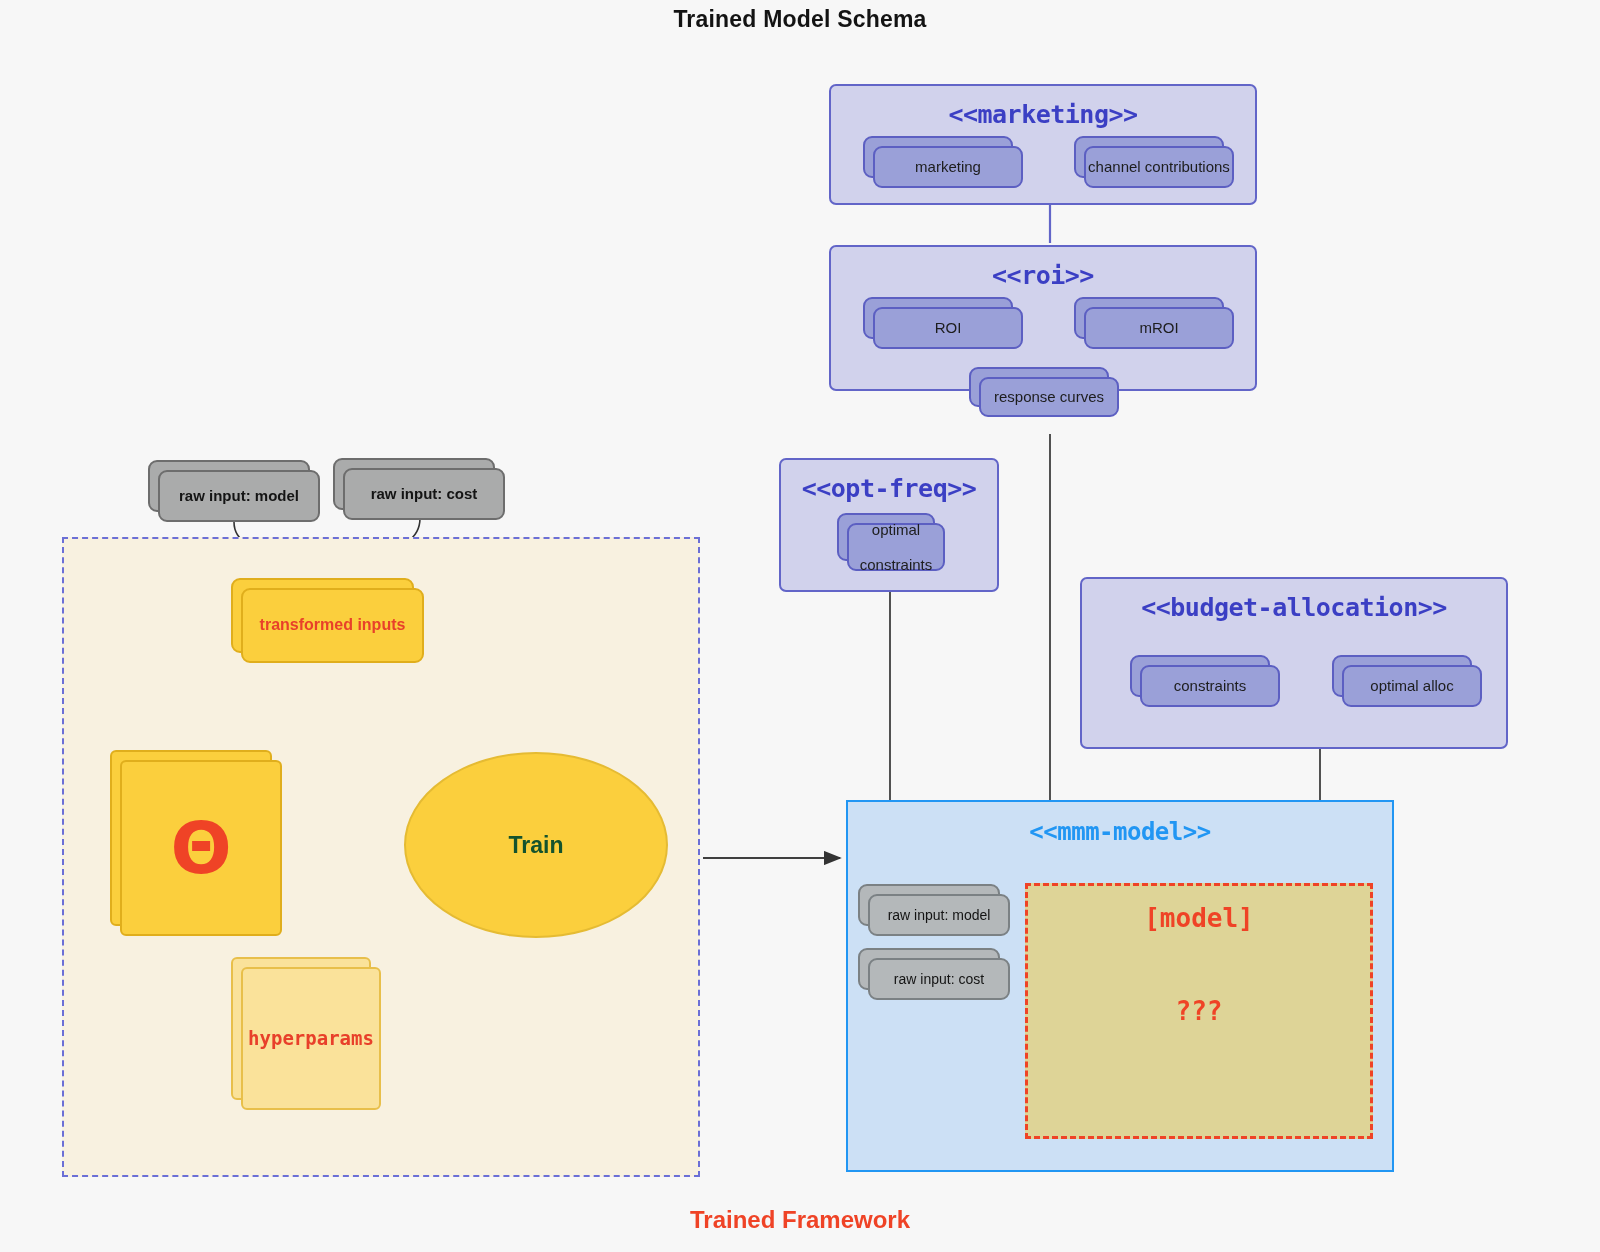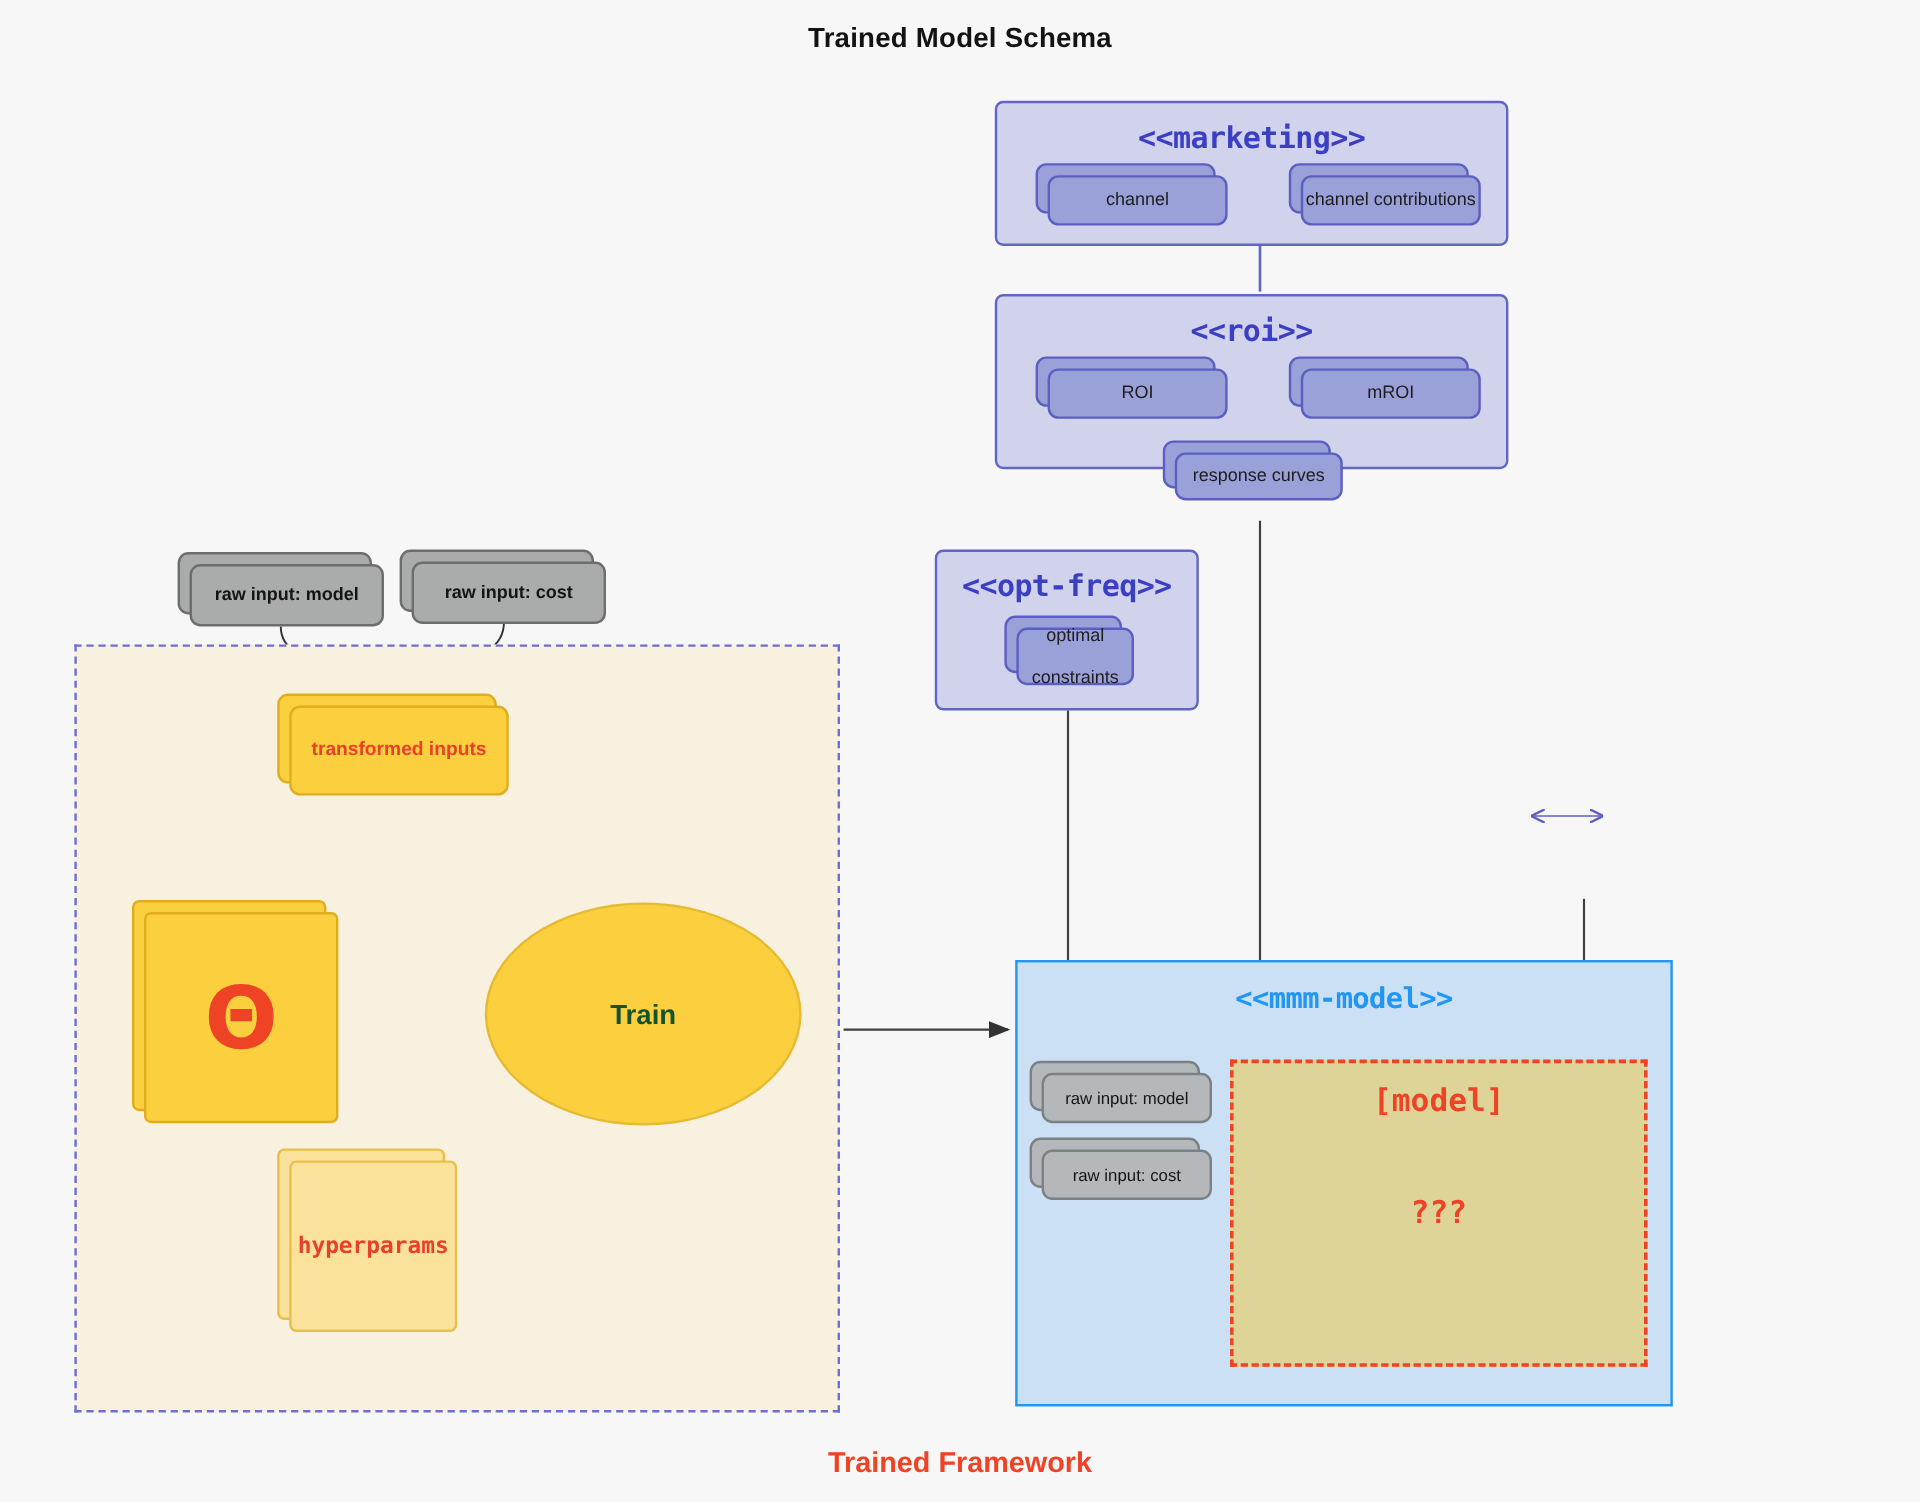--- a/index.html
+++ b/index.html
@@ -7,21 +7,21 @@
     width:1600px;height:1252px;
     background:#f7f7f7;
     font-family:"Liberation Sans", sans-serif;
     position:relative;
     overflow:hidden;
   }
   .stage{position:absolute;left:0;top:0;width:1600px;height:1252px;}
   svg.edges{position:absolute;left:0;top:0;width:1600px;height:1252px;pointer-events:none;}
 
   #title{
-    position:absolute;left:0;top:18px;width:1600px;text-align:center;
+    position:absolute;left:0;top:6px;width:1600px;text-align:center;
     font-size:23px;font-weight:bold;color:#131313;
     letter-spacing:.2px;
   }
 
   
   .pkg{
     position:absolute;
     background:#d1d2ec;
     border:2px solid #6265c8;
     border-radius:7px;
@@ -160,21 +160,21 @@
     <line x1="282" y1="848" x2="396" y2="848" stroke="#e8402a" stroke-width="2.6" marker-end="url(#arrowRed)"></line>
 
     <path d="M381,1037 C470,1037 530,1010 535,950" fill="none" stroke="#e8402a" stroke-width="2.6" marker-end="url(#arrowRed)"></path>
   </svg>
 
   <div class="pkg" id="pkg-marketing" style="left:829px;top:84px;width:428px;height:121px;">
     <div class="pkg-title">&lt;&lt;marketing&gt;&gt;</div>
     <div class="node n-purple" style="left:32px;top:50px;width:160px;height:52px;">
       <div class="shadow"></div>
       <div class="face">
-        <span>channel</span>
+        <span>marketing</span>
       </div>
     </div>
     <div class="node n-purple" style="left:243px;top:50px;width:160px;height:52px;">
       <div class="shadow"></div>
       <div class="face">
         <span>channel contributions</span>
       </div>
     </div>
   </div>
 
@@ -206,20 +206,35 @@
       <div class="shadow"></div>
       <div class="face">
         <span>
           <span>optimal</span><br>
           <span>constraints</span>
         </span>
       </div>
     </div>
   </div>
 
+  <div class="pkg" id="pkg-budget" style="left:1080px;top:577px;width:428px;height:172px;">
+    <div class="pkg-title">&lt;&lt;budget-allocation&gt;&gt;</div>
+    <div class="node n-purple" style="left:48px;top:76px;width:150px;height:52px;">
+      <div class="shadow"></div>
+      <div class="face">
+        <span>constraints</span>
+      </div>
+    </div>
+    <div class="node n-purple" style="left:250px;top:76px;width:150px;height:52px;">
+      <div class="shadow"></div>
+      <div class="face">
+        <span>optimal alloc</span>
+      </div>
+    </div>
+  </div>
 
   <div class="node n-gray" style="left:148px;top:460px;width:172px;height:62px;">
     <div class="shadow"></div>
     <div class="face">
       <span>raw input: model</span>
     </div>
   </div>
   <div class="node n-gray" style="left:333px;top:458px;width:172px;height:62px;">
     <div class="shadow"></div>
     <div class="face">

